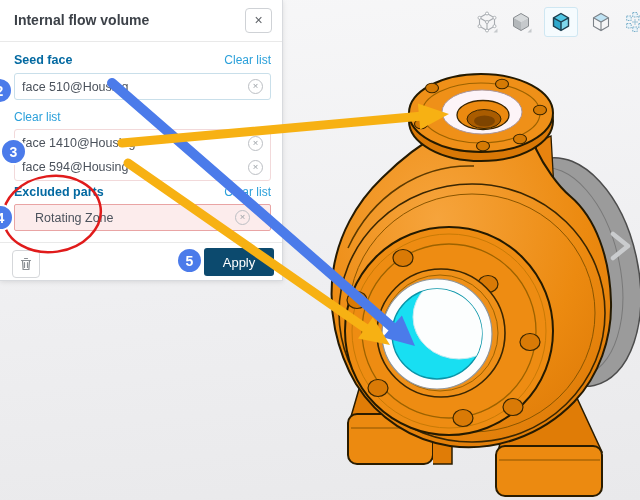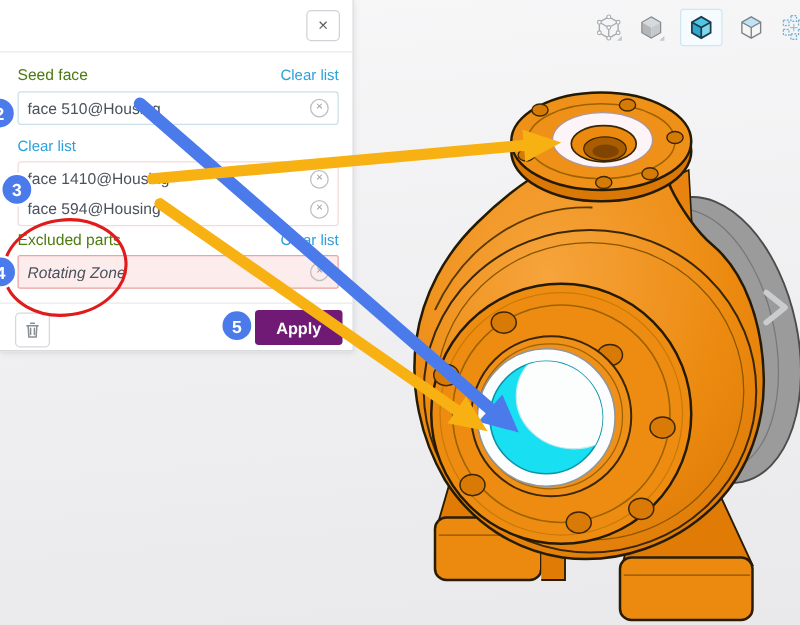--- a/index.html
+++ b/index.html
@@ -19,49 +19,49 @@
     box-shadow:0 1px 5px rgba(0,0,0,.10);box-sizing:border-box;
   }
   .panel-header{position:absolute;left:0;top:0;right:0;height:41px;border-bottom:1px solid #e9e9e9;}
   .panel-title{position:absolute;left:14px;top:12px;font-size:14px;font-weight:700;color:#3c4148;}
   .close-btn{
     position:absolute;right:10px;top:8px;width:27px;height:25px;box-sizing:border-box;
     border:1px solid #cfd2d6;border-radius:4px;background:#fff;color:#5f6368;
     font-size:14px;line-height:23px;text-align:center;cursor:pointer;
   }
   .label-row{position:absolute;left:14px;right:11px;height:16px;display:flex;justify-content:space-between;align-items:center;}
-  .sec-label{font-size:12.5px;font-weight:400;color:#4d7c0f;}
+  .sec-label{font-size:12.5px;font-weight:700;color:#0369a1;}
   .clear-link{font-size:12px;color:#2ba0da;cursor:pointer;text-align:center;}
   .item-row{display:flex;align-items:center;}
   .item-text{flex:1;font-size:12.5px;color:#4b525c;white-space:nowrap;overflow:hidden;}
   .remove-icon{
     width:15px;height:15px;box-sizing:border-box;border:1px solid #bcbfc4;border-radius:50%;
     color:#9aa0a6;font-size:9.5px;line-height:12px;text-align:center;cursor:pointer;flex:0 0 15px;
   }
   .seed-box{
     position:absolute;left:14px;right:11px;top:73px;height:27px;box-sizing:border-box;
     border:1px solid #c9dfea;border-radius:3px;padding:0 7px;display:flex;align-items:center;background:#fff;
   }
   .boundary-box{
     position:absolute;left:14px;right:11px;top:129px;height:52px;box-sizing:border-box;
     border:1px solid #f2d9da;border-radius:3px;padding:1px 7px;background:#fff;
   }
   .boundary-box .item-row{height:24px;}
   .excluded-row{
     position:absolute;left:14px;right:11px;top:204px;height:27px;box-sizing:border-box;
-    border:1px solid #e9a4a4;border-radius:2px;background:#fcecec;padding:0 7px;display:flex;align-items:center;font-style:italic;
+    border:1px solid #e9a4a4;border-radius:2px;background:#fcecec;padding:0 20px;display:flex;align-items:center;
   }
   .panel-footer{position:absolute;left:0;right:0;top:242px;height:39px;border-top:1px solid #e9e9e9;}
   .trash-btn{
     position:absolute;left:12px;top:7px;width:28px;height:28px;box-sizing:border-box;
     border:1px solid #d5d7da;border-radius:4px;background:#fff;display:flex;align-items:center;justify-content:center;cursor:pointer;
   }
   .apply-btn{
     position:absolute;right:8px;top:5px;width:70px;height:28px;border:none;border-radius:3px;
-    background:#701a75;color:#fff;font-size:13px;font-weight:700;font-family:"Liberation Sans",sans-serif;cursor:pointer;
+    background:#0c4a6e;color:#fff;font-size:13px;font-weight:400;font-family:"Liberation Sans",sans-serif;cursor:pointer;
   }
   
   .badge{
     position:absolute;width:27px;height:27px;box-sizing:border-box;border-radius:50%;
     background:#4b7bea;border:2.5px solid #ffffff;color:#fff;font-size:14px;font-weight:700;
     display:flex;align-items:center;justify-content:center;z-index:30;
   }
   
   .view-toolbar{position:absolute;left:476px;top:7px;z-index:15;display:flex;align-items:center;gap:12px;}
   .tool-icon{width:22px;height:22px;display:flex;align-items:center;justify-content:center;cursor:pointer;}
@@ -157,20 +157,21 @@
     <ellipse cx="483" cy="115" rx="26" ry="14.5" fill="#ec8a10" stroke="#3a2602" stroke-width="1.3"></ellipse>
     <ellipse cx="484" cy="119" rx="17" ry="9.5" fill="#aa5c00" stroke="#3a2602" stroke-width="1"></ellipse>
     <ellipse cx="484.5" cy="121" rx="10.5" ry="5.5" fill="#7e4400"></ellipse>
   </g>
 
   <path d="M 613 234 L 628 246 L 613 258" fill="none" stroke="#caccce" stroke-width="4.5" stroke-linecap="round" stroke-linejoin="round"></path>
 </svg>
 
 <div class="panel">
   <div class="panel-header">
+    <div class="panel-title">Internal flow volume</div>
     <div class="close-btn">×</div>
   </div>
 
   <div class="label-row" style="top:52px;">
     <span class="sec-label">Seed face</span>
     <span class="clear-link">Clear list</span>
   </div>
   <div class="seed-box">
     <span class="item-text">face 510@Housing</span>
     <span class="remove-icon">×</span>

